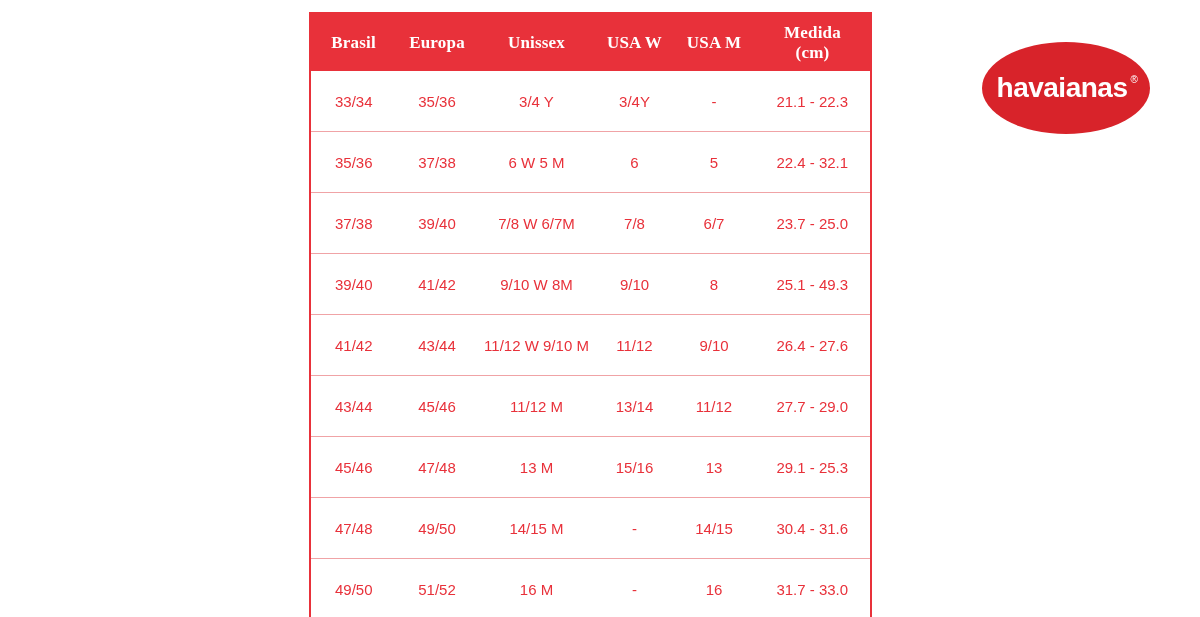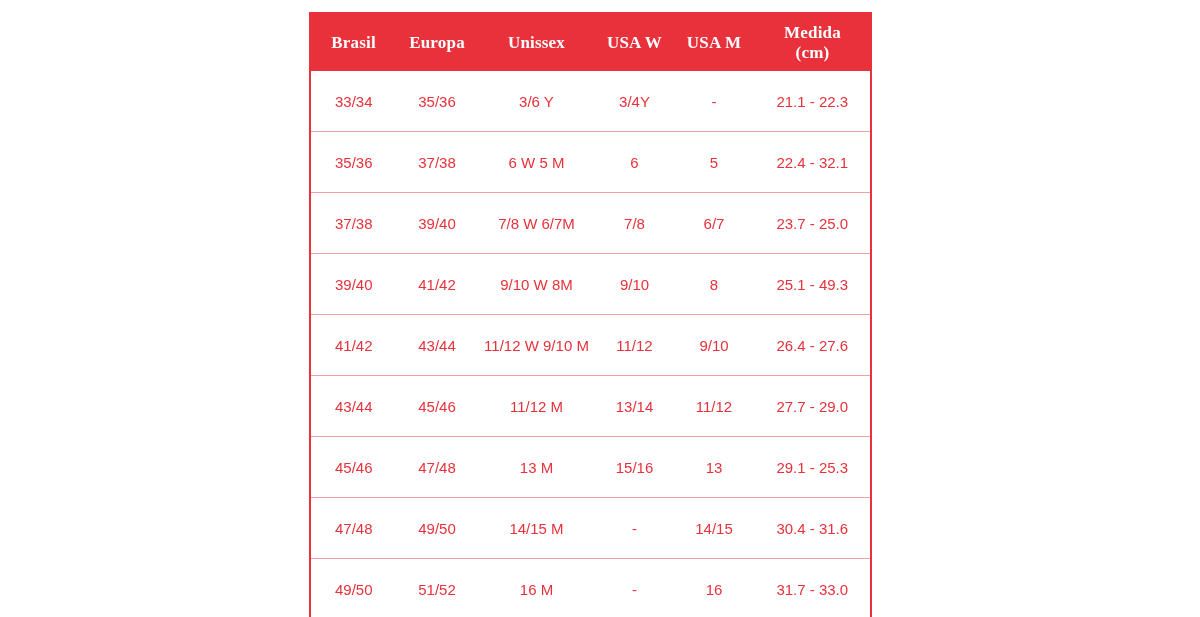--- a/index.html
+++ b/index.html
@@ -118,21 +118,21 @@
           <th class="col-medida">
             <span>Medida</span><br>
             <span>(cm)</span>
           </th>
         </tr>
       </thead>
       <tbody>
         <tr>
           <td>33/34</td>
           <td>35/36</td>
-          <td>3/6 Y</td>
+          <td>3/4 Y</td>
           <td>3/4Y</td>
           <td>-</td>
           <td>21.1 - 22.3</td>
         </tr>
         <tr>
           <td>35/36</td>
           <td>37/38</td>
           <td>6 W  5 M</td>
           <td>6</td>
           <td>5</td>
@@ -191,14 +191,19 @@
           <td>51/52</td>
           <td>16 M</td>
           <td>-</td>
           <td>16</td>
           <td>31.7 - 33.0</td>
         </tr>
       </tbody>
     </table>
   </div>
 
+  <div class="logo">
+    <div class="logo-text">
+      <span>havaianas</span><span class="logo-reg">®</span>
+    </div>
+  </div>
 
 </div>
 
 </body></html>

